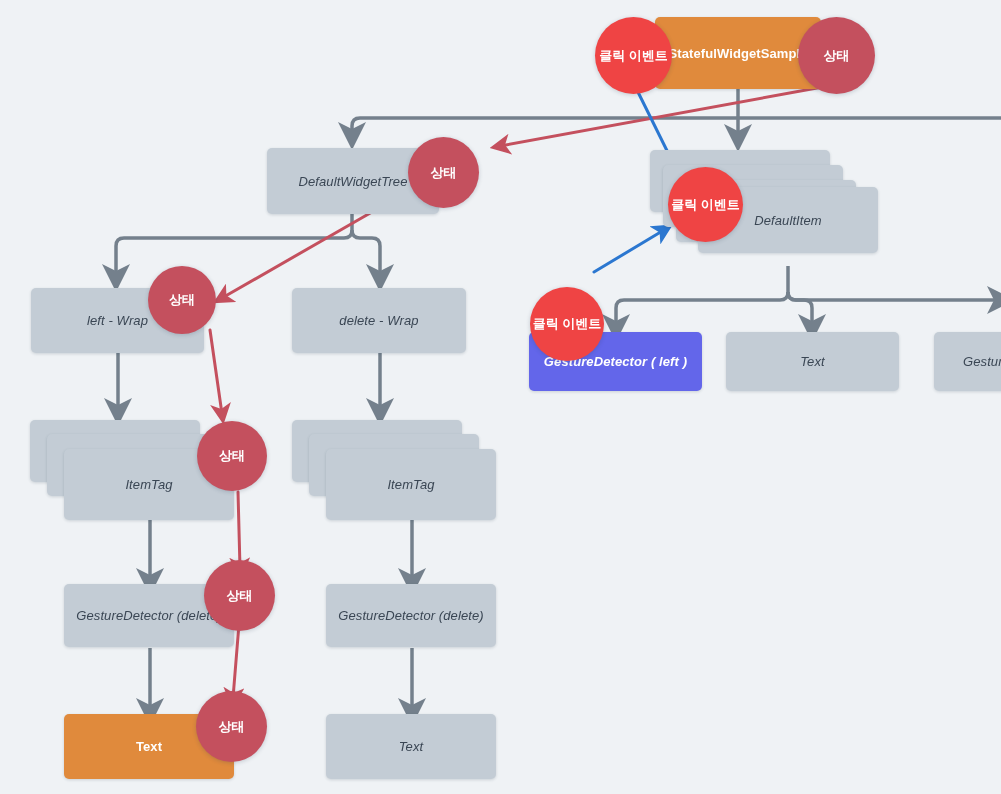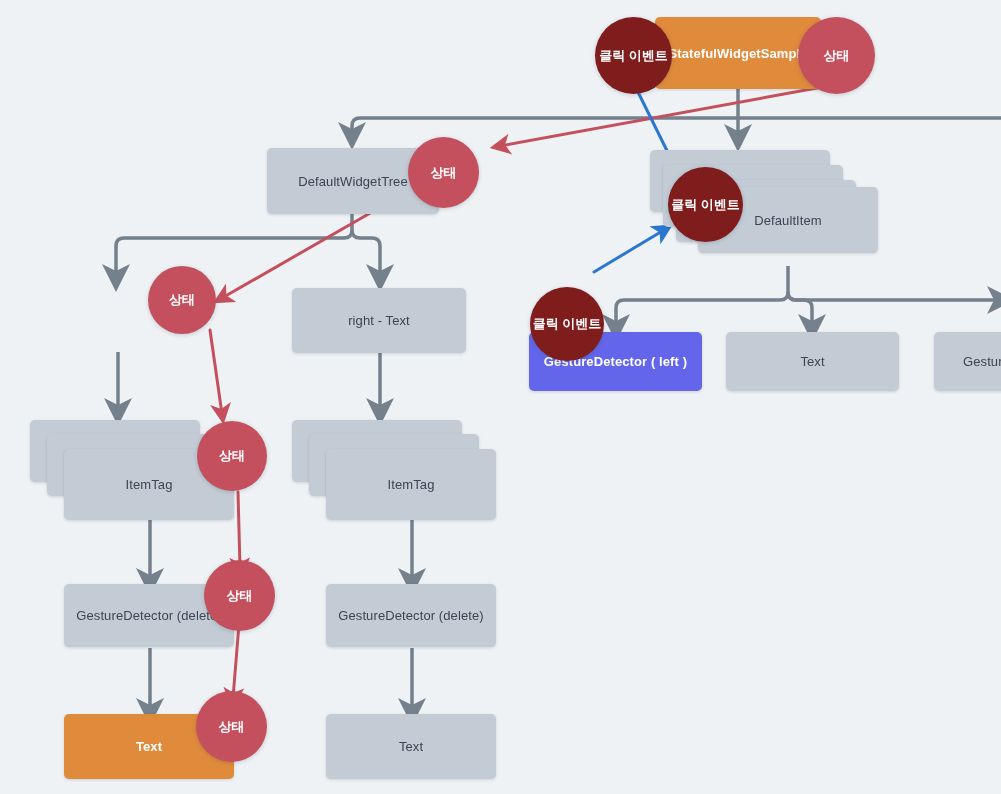--- a/index.html
+++ b/index.html
@@ -33,30 +33,32 @@
     align-items: center;
     justify-content: center;
     text-align: center;
     font-size: 13px;
     letter-spacing: 0.1px;
     box-shadow: 0 1px 3px rgba(40,60,80,0.18);
   }
   .node.plain {
     background: #c3ccd5;
     color: #3a4654;
+    font-style: italic;
   }
   .node.accent-orange {
     background: #e08a3c;
     color: #ffffff;
     font-weight: bold;
   }
   .node.accent-purple {
     background: #6366ea;
     color: #ffffff;
     font-weight: bold;
+    font-style: italic;
   }
   .stack-card {
     position: absolute;
     background: #c3ccd5;
     border-radius: 5px;
     box-shadow: 0 1px 3px rgba(40,60,80,0.18);
   }
   .badge {
     position: absolute;
     border-radius: 50%;
@@ -66,21 +68,21 @@
     color: #ffffff;
     font-size: 13px;
     font-weight: bold;
     box-shadow: 0 1px 4px rgba(40,60,80,0.22);
   }
   .badge.state {
     background: #c4505e;
     text-align: right;
   }
   .badge.click {
-    background: #7f1d1d;
+    background: #ef4444;
   }
 </style>
 </head>
 <body>
 
 <div id="canvas">
 
   <svg id="edges" viewBox="0 0 1001 794" xmlns="http://www.w3.org/2000/svg">
     <defs>
       <marker id="arrow-gray" markerWidth="8" markerHeight="8" refX="4" refY="4" orient="auto" markerUnits="strokeWidth">
@@ -156,26 +158,29 @@
   <div class="stack-card" style="left:650px; top:150px; width:180px; height:62px;"></div>
   <div class="stack-card" style="left:663px; top:165px; width:180px; height:62px;"></div>
   <div class="stack-card" style="left:676px; top:180px; width:180px; height:62px;"></div>
   <div class="node plain" style="left:698px; top:187px; width:180px; height:66px;">
     <span>DefaultItem</span>
   </div>
   <div class="badge click" style="left:668px; top:167px; width:75px; height:75px;">
     <span>클릭 이벤트</span>
   </div>
 
+  <div class="node plain" style="left:31px; top:288px; width:173px; height:65px;">
+    <span>left - Wrap</span>
+  </div>
   <div class="badge state" style="left:148px; top:266px; width:68px; height:68px;">
     <span>상태</span>
   </div>
 
   <div class="node plain" style="left:292px; top:288px; width:174px; height:65px;">
-    <span>right - Text</span>
+    <span>delete - Wrap</span>
   </div>
 
   <div class="node accent-purple" style="left:529px; top:332px; width:173px; height:59px;">
     <span>GestureDetector ( left )</span>
   </div>
   <div class="badge click" style="left:530px; top:287px; width:74px; height:74px;">
     <span>클릭 이벤트</span>
   </div>
 
   <div class="node plain" style="left:726px; top:332px; width:173px; height:59px;">

